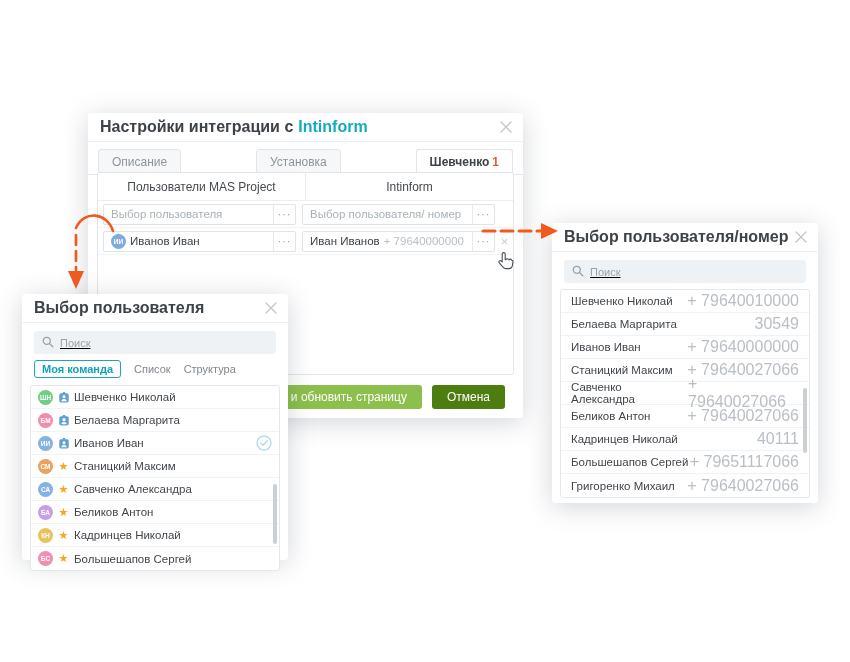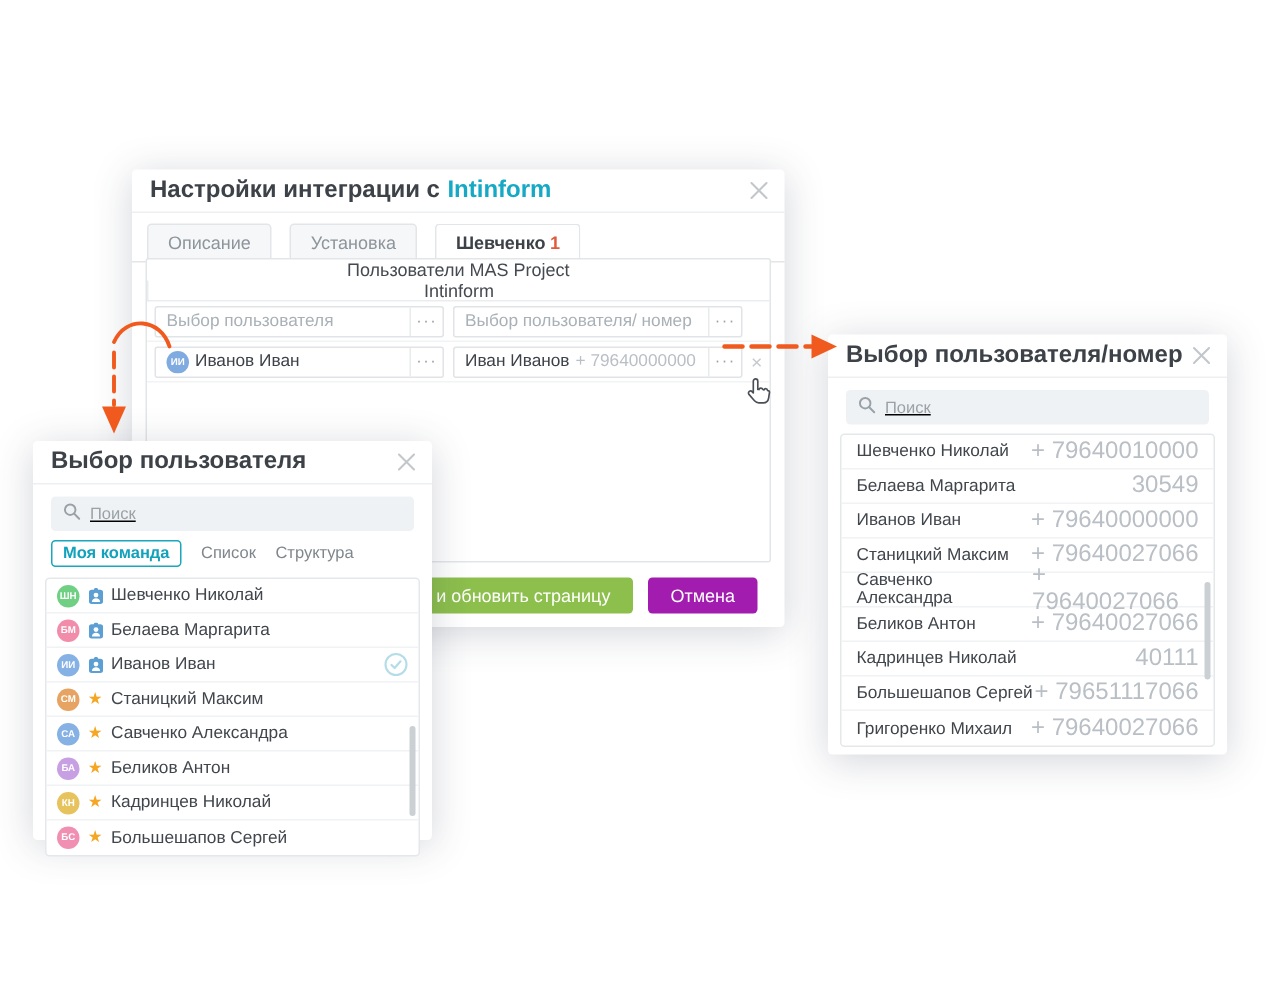--- a/index.html
+++ b/index.html
@@ -26,23 +26,24 @@
   .close-btn {
     position: absolute; right: 10px; top: 50%; transform: translateY(-50%);
     width: 14px; height: 14px; cursor: pointer;
   }
   .close-btn svg { display: block; }
 
   
   #main-dialog { left: 88px; top: 113px; width: 435px; height: 305px; z-index: 2; }
   #main-dialog .brand { color: #15a9c5; margin-left: 5px; }
   .tabbar {
-    display: flex; gap: 12px; align-items: flex-end;
+    display: flex; gap: 22px; align-items: flex-end;
     padding: 7px 10px 0 10px;
     border-bottom: 1px solid #e3e6e8;
+    justify-content: space-between;
   }
   .tab {
     font-size: 12px; color: #8d959b;
     background: #f6f7f8;
     border: 1px solid #e3e6e8;
     border-radius: 3px 3px 0 0;
     padding: 5px 13px;
     margin-bottom: -1px;
     cursor: pointer;
     white-space: nowrap;
@@ -50,21 +51,21 @@
   .tab.active {
     background: #fff; color: #3d4248; font-weight: bold;
     border-bottom-color: #fff;
   }
   .tab .badge { color: #e25a3c; font-weight: bold; margin-left: 3px; }
   .m-table {
     position: absolute; left: 9px; right: 9px; top: 59px; bottom: 43px;
     border: 1px solid #e3e6e8; border-radius: 2px;
     background: #fff;
   }
-  .m-thead { display: flex; height: 28px; border-bottom: 1px solid #eaedef; flex-direction: column; }
+  .m-thead { display: flex; height: 28px; border-bottom: 1px solid #eaedef; }
   .m-th {
     flex: 1; display: flex; align-items: center; justify-content: center;
     font-size: 12px; color: #454a50;
   }
   .m-th + .m-th { border-left: 1px solid #eaedef; }
   .add-row {
     height: 24px; line-height: 24px;
     padding-left: 12px; background: #fafbfb;
     color: #b9c0c5; font-size: 12px;
     border-bottom: 1px solid #f0f2f3;
@@ -106,21 +107,21 @@
   .m-footer {
     position: absolute; right: 18px; bottom: 9px;
     display: flex; gap: 10px;
   }
   .btn {
     height: 24px; border: none; border-radius: 3px;
     color: #fff; font-size: 12px; padding: 0 15px;
     font-family: inherit; cursor: pointer;
   }
   .btn-save { background: #8cbf4c; }
-  .btn-cancel { background: #a21caf; }
+  .btn-cancel { background: #4d7c0f; }
 
   
   #user-picker { left: 22px; top: 294px; width: 266px; height: 266px; z-index: 5; }
   #number-picker { left: 552px; top: 223px; width: 266px; height: 280px; z-index: 2; }
   .search-box {
     margin: 8px 12px 6px 12px; height: 23px;
     background: #eff2f4; border-radius: 3px;
     display: flex; align-items: center; gap: 6px; padding: 0 8px; text-decoration: underline;
   }
   .search-box input {

